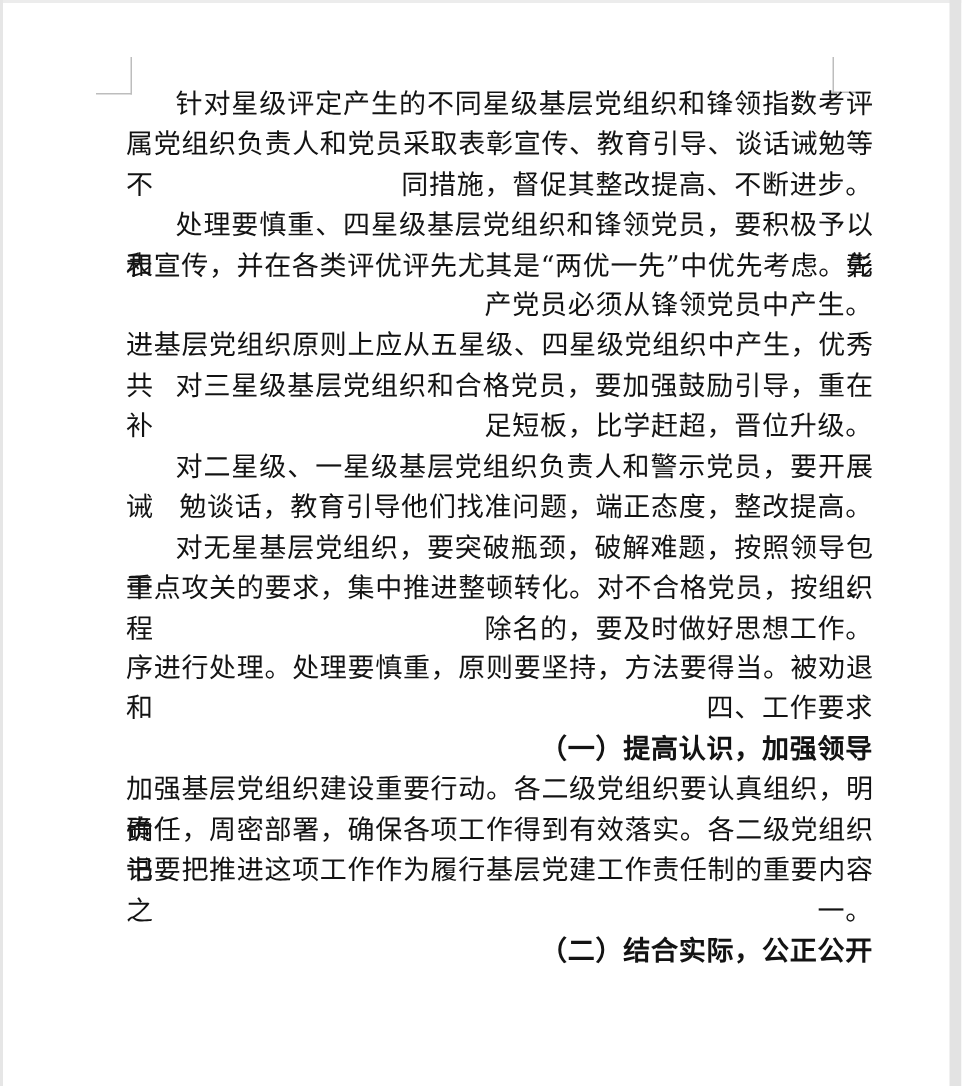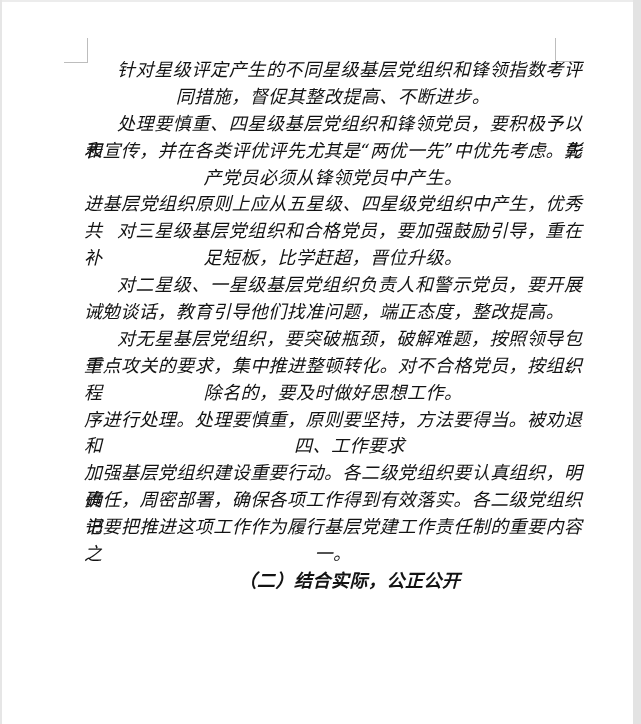--- a/index.html
+++ b/index.html
@@ -7,21 +7,20 @@
     width: 641px; height: 724px;
     background: #ffffff;
     font-family: "DejaVu Serif", "Liberation Serif", serif;
     overflow: hidden;
   }
   .page {
     position: relative;
     width: 641px; height: 724px;
     background: #ffffff;
     overflow: hidden;
-    font-style: italic;
   }
   
   .edge-top {
     position: absolute; left: 0; top: 0;
     width: 641px; height: 2px;
     background: #ececec;
   }
   .edge-left {
     position: absolute; left: 0; top: 0;
     width: 2px; height: 724px;
@@ -50,21 +49,21 @@
     left: 84px; top: 57px;
     width: 498px;
   }
   .line {
     font-size: 18px;
     line-height: 26.9px;
     height: 26.9px;
     color: #131313;
     letter-spacing: 0.5px;
     white-space: nowrap;
-    text-align: center;
+    text-align: right;
   }
   .line.justify {
     white-space: normal;
     text-align: justify;
     text-align-last: justify;
     letter-spacing: normal;
   }
   .line.indent { text-indent: 33px; }
   .line.bold { font-weight: 700; }
 </style>
@@ -74,33 +73,35 @@
 <div class="page">
   <div class="edge-top"></div>
   <div class="edge-left"></div>
   <div class="gutter-right"></div>
 
   <div class="crop-mark tl"></div>
   <div class="crop-mark tr"></div>
 
   <div class="text-area" id="doc-lines">
       <div class="line indent justify">针对星级评定产生的不同星级基层党组织和锋领指数考评</div>
+      <div class="line justify">属党组织负责人和党员采取表彰宣传、教育引导、谈话诫勉等不</div>
       <div class="line">同措施，督促其整改提高、不断进步。</div>
       <div class="line indent justify">处理要慎重、四星级基层党组织和锋领党员，要积极予以表彰</div>
       <div class="line justify">和宣传，并在各类评优评先尤其是“两优一先”中优先考虑。先</div>
       <div class="line">产党员必须从锋领党员中产生。</div>
       <div class="line justify">进基层党组织原则上应从五星级、四星级党组织中产生，优秀共</div>
       <div class="line indent justify">对三星级基层党组织和合格党员，要加强鼓励引导，重在补</div>
       <div class="line">足短板，比学赶超，晋位升级。</div>
       <div class="line indent justify">对二星级、一星级基层党组织负责人和警示党员，要开展诫</div>
       <div class="line">勉谈话，教育引导他们找准问题，端正态度，整改提高。</div>
       <div class="line indent justify">对无星基层党组织，要突破瓶颈，破解难题，按照领导包干、</div>
       <div class="line justify">重点攻关的要求，集中推进整顿转化。对不合格党员，按组织程</div>
       <div class="line">除名的，要及时做好思想工作。</div>
       <div class="line justify">序进行处理。处理要慎重，原则要坚持，方法要得当。被劝退和</div>
       <div class="line indent">四、工作要求</div>
+      <div class="line indent bold">（一）提高认识，加强领导</div>
       <div class="line justify">加强基层党组织建设重要行动。各二级党组织要认真组织，明确</div>
       <div class="line justify">责任，周密部署，确保各项工作得到有效落实。各二级党组织书</div>
       <div class="line justify">记要把推进这项工作作为履行基层党建工作责任制的重要内容之</div>
       <div class="line">一。</div>
       <div class="line indent bold">（二）结合实际，公正公开</div>
     </div>
 </div>
 
 </body></html>

